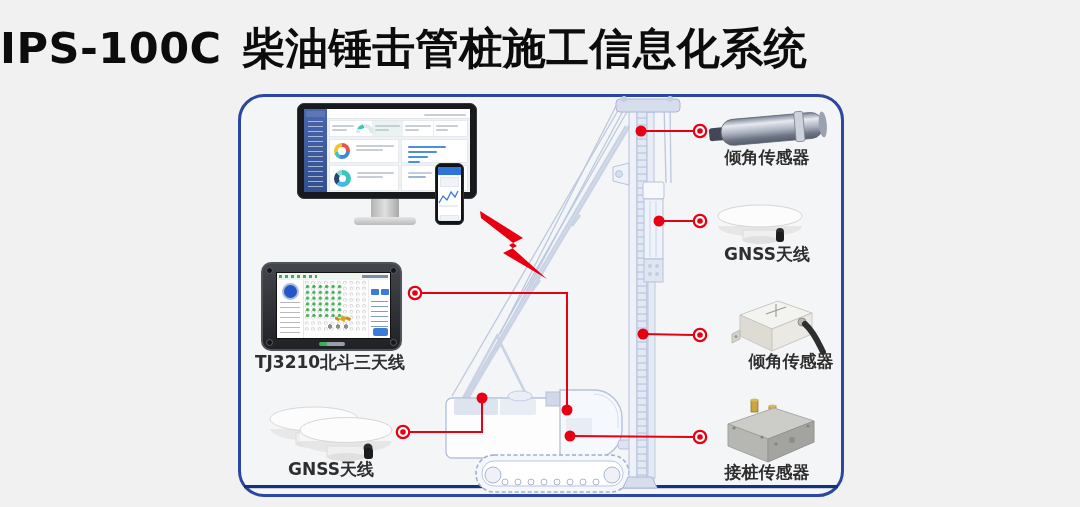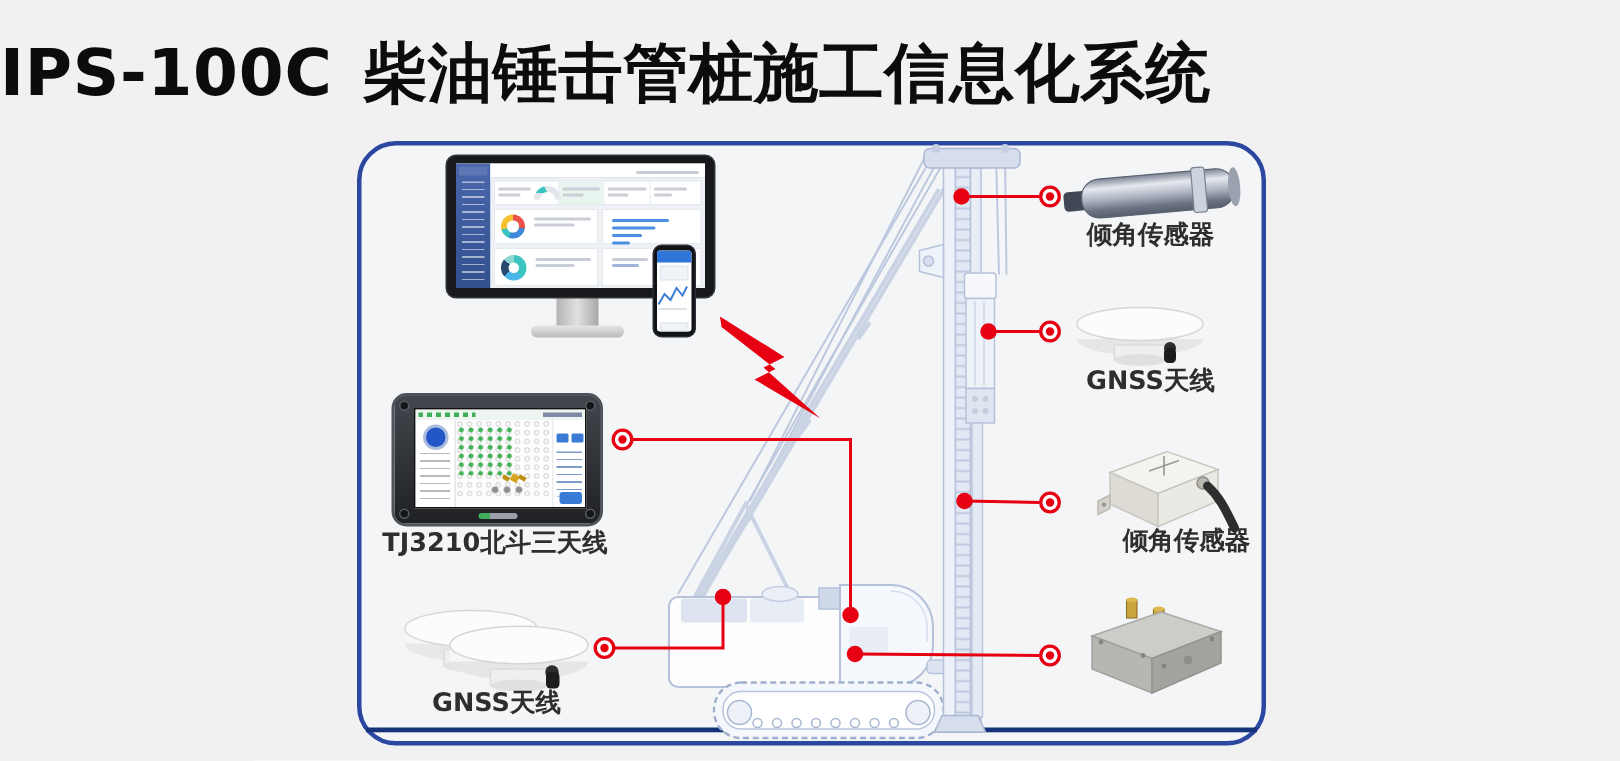--- a/index.html
+++ b/index.html
@@ -403,14 +403,15 @@
 
   <div class="lbl" style="left:252px;top:353px;width:156px;">
     <div>TJ3210北斗三天线</div>
   </div>
 
   <div class="lbl" style="left:266px;top:460px;width:130px;">GNSS天线</div>
 
   <div class="lbl" style="left:692px;top:148px;width:150px;">倾角传感器</div>
   <div class="lbl" style="left:692px;top:245px;width:150px;">GNSS天线</div>
   <div class="lbl" style="left:716px;top:352px;width:150px;">倾角传感器</div>
+  <div class="lbl" style="left:692px;top:463px;width:150px;">接桩传感器</div>
 
 </div>
 
 </body></html>

